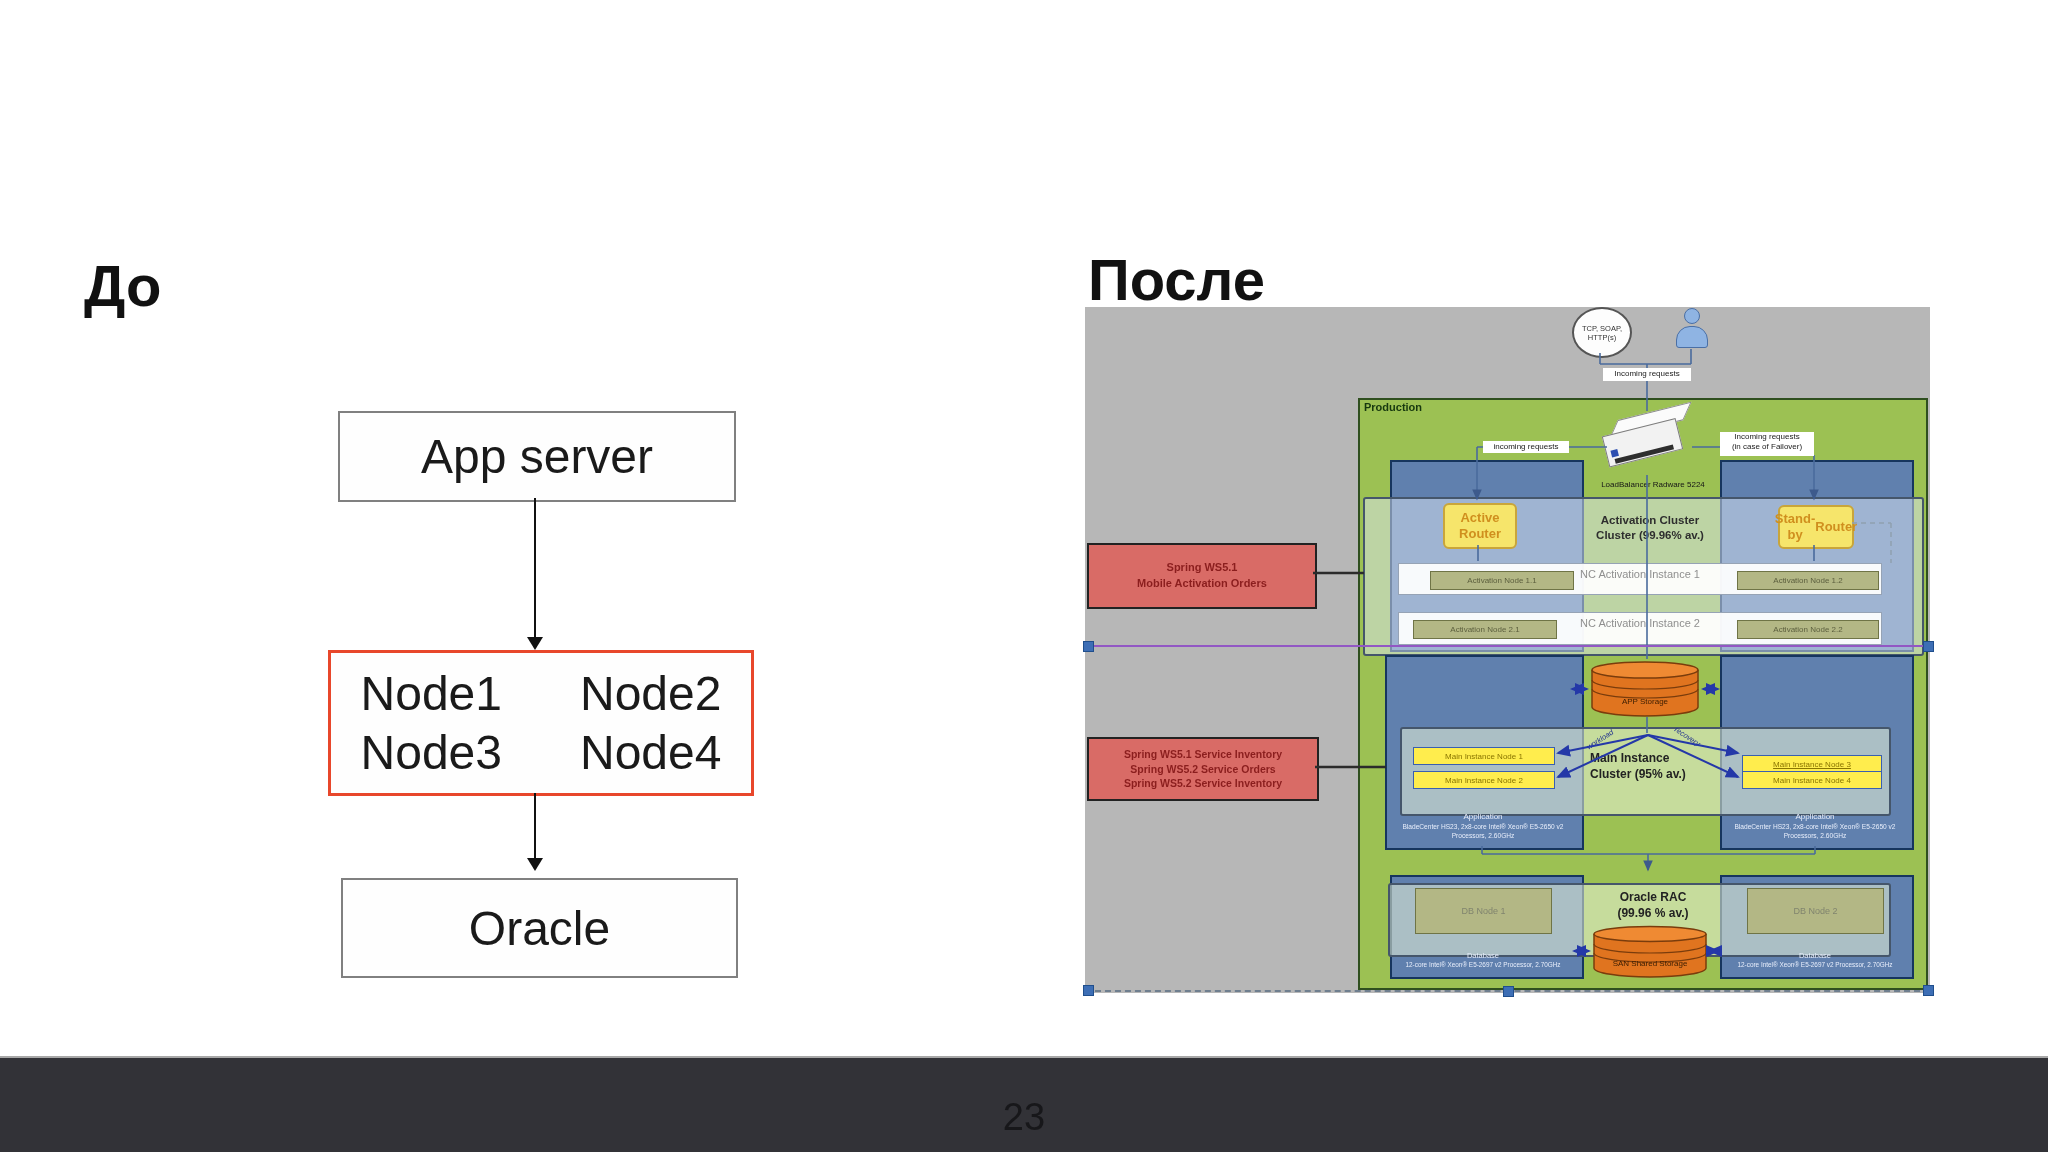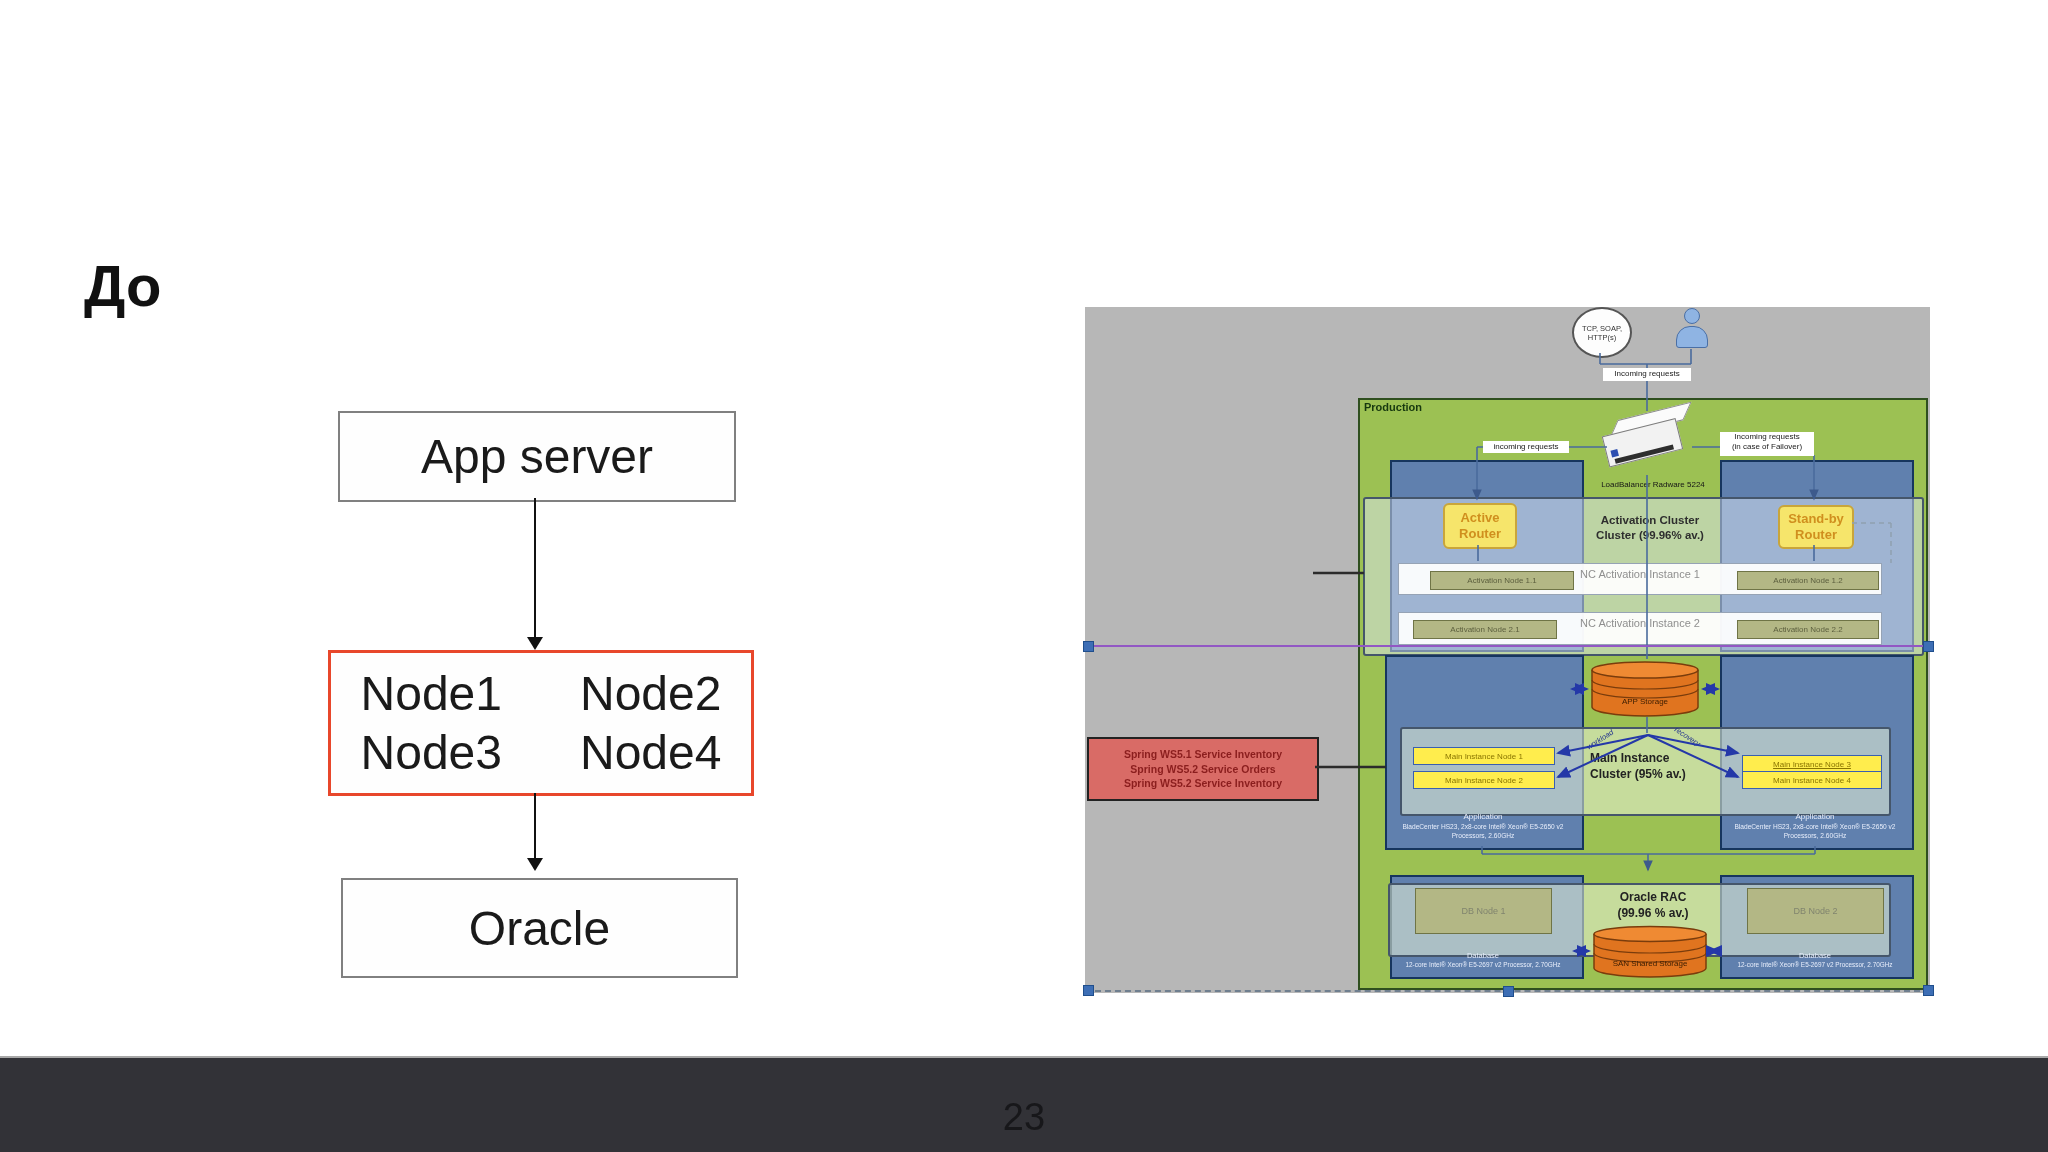--- a/index.html
+++ b/index.html
@@ -47,20 +47,21 @@
   .lb-slot{position:absolute;left:6px;top:24px;width:60px;height:5px;background:#2e2e2e;}
   .lb-dot{position:absolute;left:4px;top:15px;width:7px;height:7px;background:#2d4fb0;}
 </style>
 </head>
 <body>
 
 <div class="page">
 
 
   <div class="abs sec-label" style="left:84px;top:252px;">До</div>
+  <div class="abs sec-label" style="left:1088px;top:246px;">После</div>
 
   <div class="abs" style="left:0;top:0;width:1px;height:1px;">
     <div class="abs flowbox ctr" style="left:338px;top:411px;width:394px;height:87px;">
       <span>App server</span>
     </div>
 
     <div class="abs vline" style="left:534px;top:498px;height:140px;"></div>
     <div class="abs arrowhead" style="left:527px;top:637px;"></div>
 
     <div class="abs flowbox red" style="left:328px;top:650px;width:420px;height:140px;">
@@ -113,21 +114,21 @@
         <div class="lb-dot"></div>
         <div class="lb-slot"></div>
       </div>
     </div>
     <div class="abs nowrap" style="left:498px;top:173px;width:140px;text-align:center;font-size:8px;color:#161616;">LoadBalancer Radware 5224</div>
 
     <div class="abs ylw-router ctr" style="left:358px;top:196px;width:70px;height:42px;flex-direction:column;">
       <span>Active</span>
       <span>Router</span>
     </div>
-    <div class="abs ylw-router ctr" style="left:693px;top:198px;width:72px;height:40px;flex-direction:column;">
+    <div class="abs ylw-router ctr" style="left:693px;top:198px;width:72px;height:40px;flex-direction:row;">
       <span>Stand-by</span>
       <span>Router</span>
     </div>
 
     <div class="abs" style="left:495px;top:206px;width:140px;text-align:center;font-size:11.5px;font-weight:700;color:#2e2e2e;line-height:1.3;">
       <div>Activation Cluster</div>
       <div>Cluster (99.96% av.)</div>
     </div>
 
     <div class="abs whiterow" style="left:313px;top:256px;width:482px;height:30px;">
@@ -135,20 +136,24 @@
     </div>
     <div class="abs khaki ctr tinytxt" style="left:328px;top:264px;width:142px;height:17px;margin-left:17px;">Activation Node 1.1</div>
     <div class="abs khaki ctr tinytxt" style="left:652px;top:264px;width:140px;height:17px;">Activation Node 1.2</div>
 
     <div class="abs whiterow" style="left:313px;top:305px;width:482px;height:31px;">
       <div class="abs nowrap" style="left:0;top:4px;width:482px;text-align:center;font-size:11px;color:#8f8f8f;">NC Activation Instance 2</div>
     </div>
     <div class="abs khaki ctr tinytxt" style="left:328px;top:313px;width:142px;height:17px;">Activation Node 2.1</div>
     <div class="abs khaki ctr tinytxt" style="left:652px;top:313px;width:140px;height:17px;">Activation Node 2.2</div>
 
+    <div class="abs redbox ctr" style="left:2px;top:236px;width:226px;height:62px;flex-direction:column;font-size:11px;line-height:1.45;">
+      <span>Spring WS5.1</span>
+      <span>Mobile Activation Orders</span>
+    </div>
     <div class="abs redbox ctr" style="left:2px;top:430px;width:228px;height:60px;flex-direction:column;font-size:10.5px;line-height:1.4;">
       <span>Spring WS5.1 Service Inventory</span>
       <span>Spring WS5.2 Service Orders</span>
       <span>Spring WS5.2 Service Inventory</span>
     </div>
 
     <div class="abs" style="left:505px;top:353px;width:110px;height:57px;">
       <svg width="110" height="57">
         <path d="M2,10 L2,47 A53,9 0 0 0 108,47 L108,10" fill="#e0741f" stroke="#7a3c0c" stroke-width="1.5"></path>
         <ellipse cx="55" cy="10" rx="53" ry="8" fill="#ef8a33" stroke="#7a3c0c" stroke-width="1.5"></ellipse>

